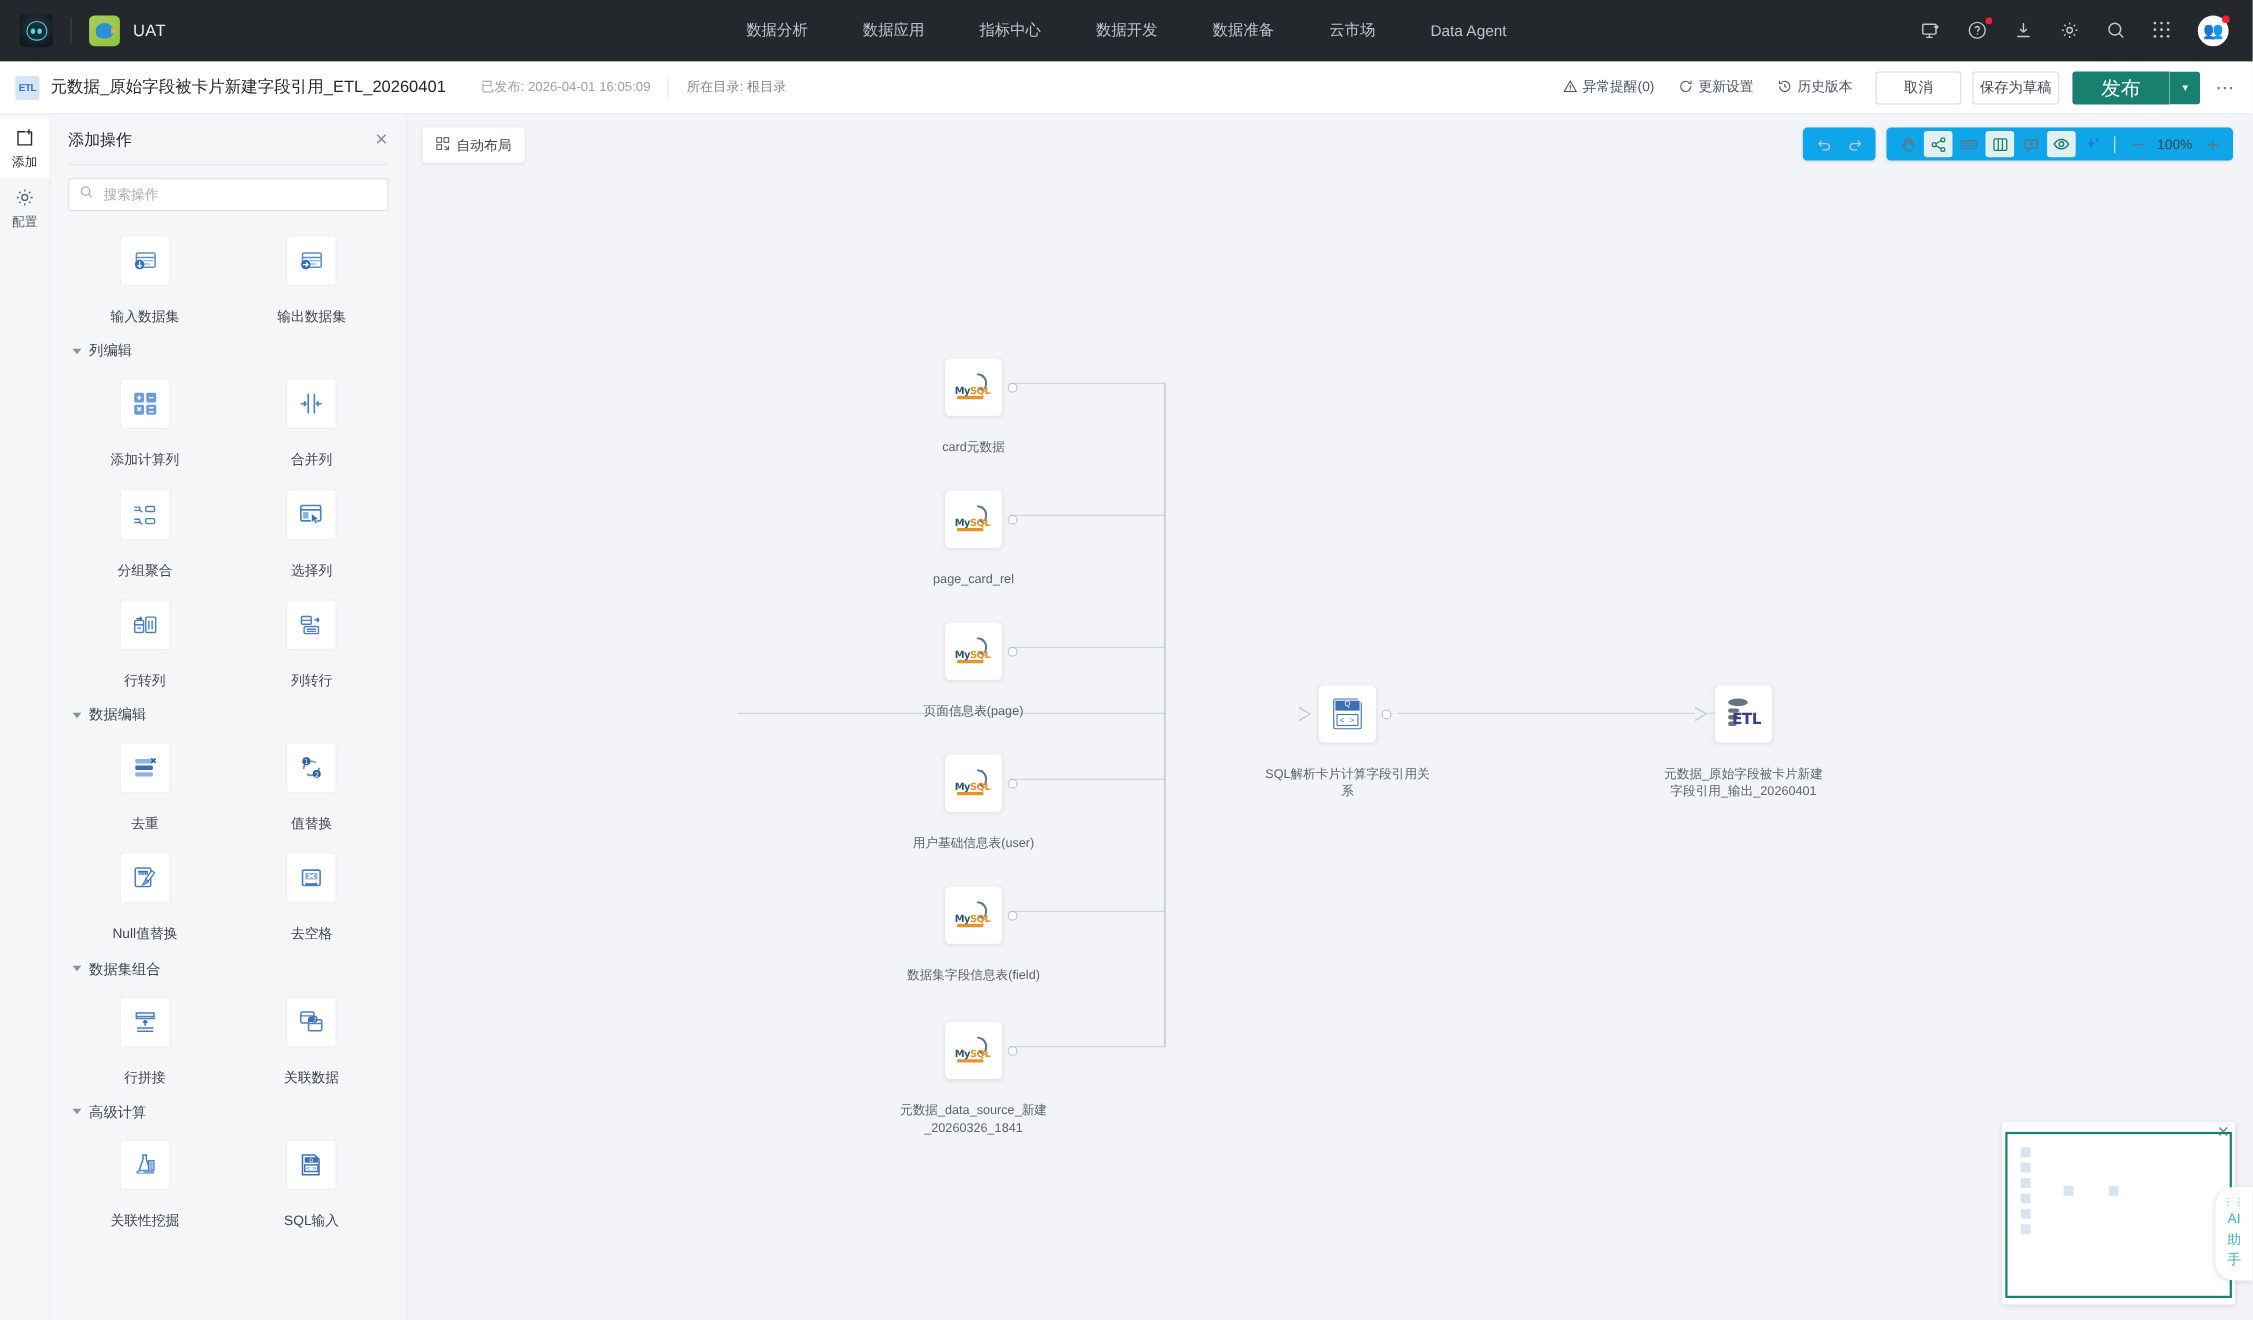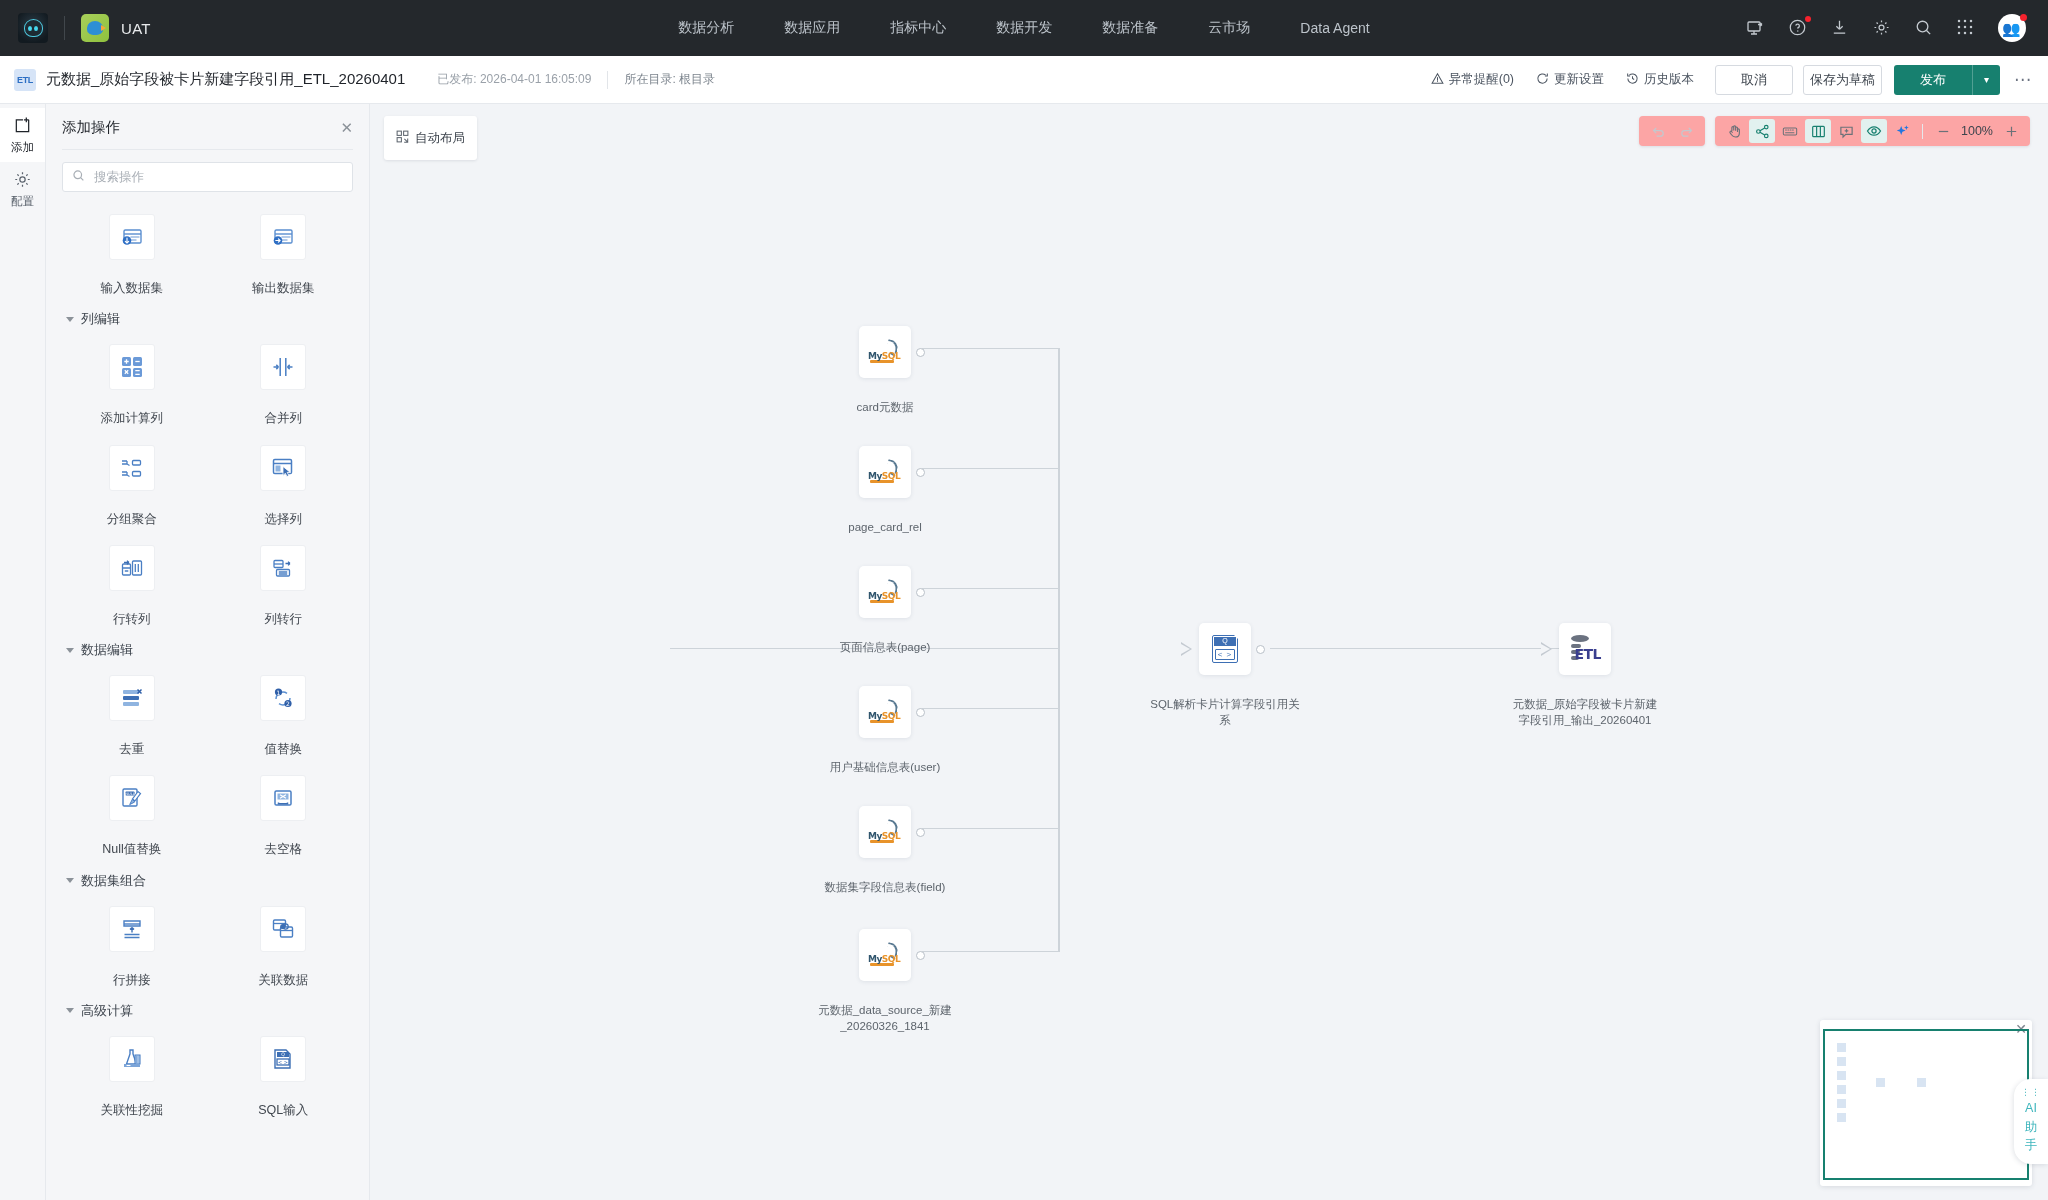--- a/index.html
+++ b/index.html
@@ -110,21 +110,21 @@
     font-size: 12.5px; color: #4c5561; cursor:pointer;
     padding: 0 11px; white-space:nowrap;
   }
   .sb-btn {
     min-width: 78px; height: 30px; border:1px solid #d6dae0; background:#fff;
     border-radius: 3px; font-size: 13px; color:#3d444d; cursor:pointer;
     display:flex;align-items:center;justify-content:center; margin-left: 10px;
   }
   .publish-group { display:flex; margin-left: 12px; }
   .publish-main {
-    background:#17806f; color:#fff; font-size:13px; border:none;
+    background:#17806f; color:#fff; font-size:18px; border:none;
     height:30px; padding: 0 26px; border-radius:3px 0 0 3px; cursor:pointer;
     display:flex;align-items:center;justify-content:center;
   }
   .publish-caret {
     background:#17806f; color:#fff; border:none; width:28px;height:30px;
     border-left:1px solid rgba(255,255,255,.25); border-radius:0 3px 3px 0; cursor:pointer;
     display:flex;align-items:center;justify-content:center; font-size:10px;
   }
   .more-dots { font-size: 17px; color:#6b7280; margin-left: 14px; cursor:pointer; letter-spacing:1px;}
 
@@ -185,29 +185,29 @@
     display:flex;align-items:center;justify-content:center;
   }
   .tile-label { font-size:12.5px; color:#41474f; text-align:center; line-height:1.3; }
 
   
   .canvas {
     flex: 1; position: relative; background:#f2f4f7; overflow:hidden;
   }
   .auto-layout {
     position:absolute; left:14px; top:12px; z-index:6;
-    height:44px; background:#fff; border-radius:3px; box-shadow:0 1px 3px rgba(20,30,50,.10);
+    height:32px; background:#fff; border-radius:3px; box-shadow:0 1px 3px rgba(20,30,50,.10);
     display:flex;align-items:center;gap:6px;padding:0 12px;cursor:pointer;
     font-size:12.5px;color:#3d444d;
   }
   .canvas-tools {
     position:absolute; right:18px; top:12px; z-index:6; display:flex; gap:10px;
   }
   .tool-grp {
-    background:#fca5a5; border-radius:4px; box-shadow:0 1px 3px rgba(20,30,50,.10);
+    background:#0ea5e9; border-radius:4px; box-shadow:0 1px 3px rgba(20,30,50,.10);
     height:30px; display:flex; align-items:center; padding: 0 6px; gap:2px;
   }
   .tbtn {
     width:26px;height:24px;border-radius:3px;display:flex;align-items:center;justify-content:center;
     cursor:pointer; color:#6a7178;
   }
   .tbtn.on { background:#e2f1ef; color:#17806f; }
   .tbtn.dim { color:#c3c8ce; cursor:default; }
   .tdiv { width:1px;height:15px;background:#e5e8ec;margin:0 5px; }
   .zoom-val { font-size:12.5px;color:#3d444d; min-width:38px; text-align:center; }

